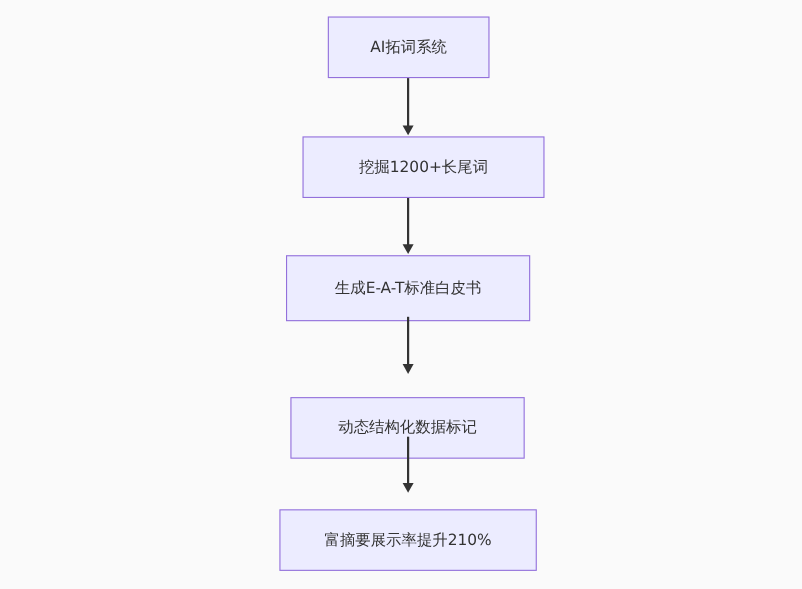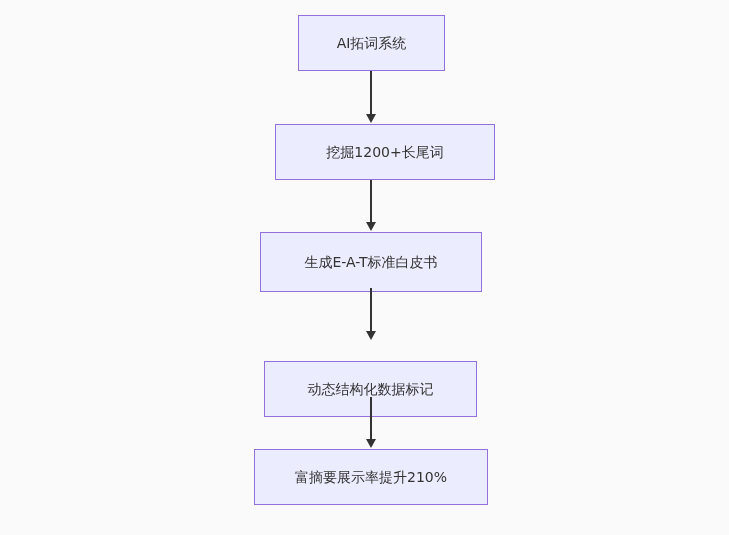--- a/index.html
+++ b/index.html
@@ -26,21 +26,21 @@
     color: var(--text-color, #333333);
     font-size: 14px;
     line-height: 1.2;
     text-align: center;
     white-space: nowrap;
   }
   .node1 { left: 298px; top: 15px;  width: 147px; height: 56px; }
   .node2 { left: 275px; top: 124px; width: 220px; height: 56px; }
   .node3 { left: 260px; top: 232px; width: 222px; height: 60px; }
   .node4 { left: 264px; top: 341px; width: 213px; height: 56px; margin-top: 20px; }
-  .node5 { left: 254px; top: 449px; width: 234px; height: 56px; }
+  .node5 { left: 254px; top: 463px; width: 234px; height: 56px; }
 
   .edge-line {
     position: absolute;
     width: 2px;
     left: 370px;
     background: var(--arrow-color, #333333);
   }
   .edge-head {
     position: absolute;
     left: 366px;

